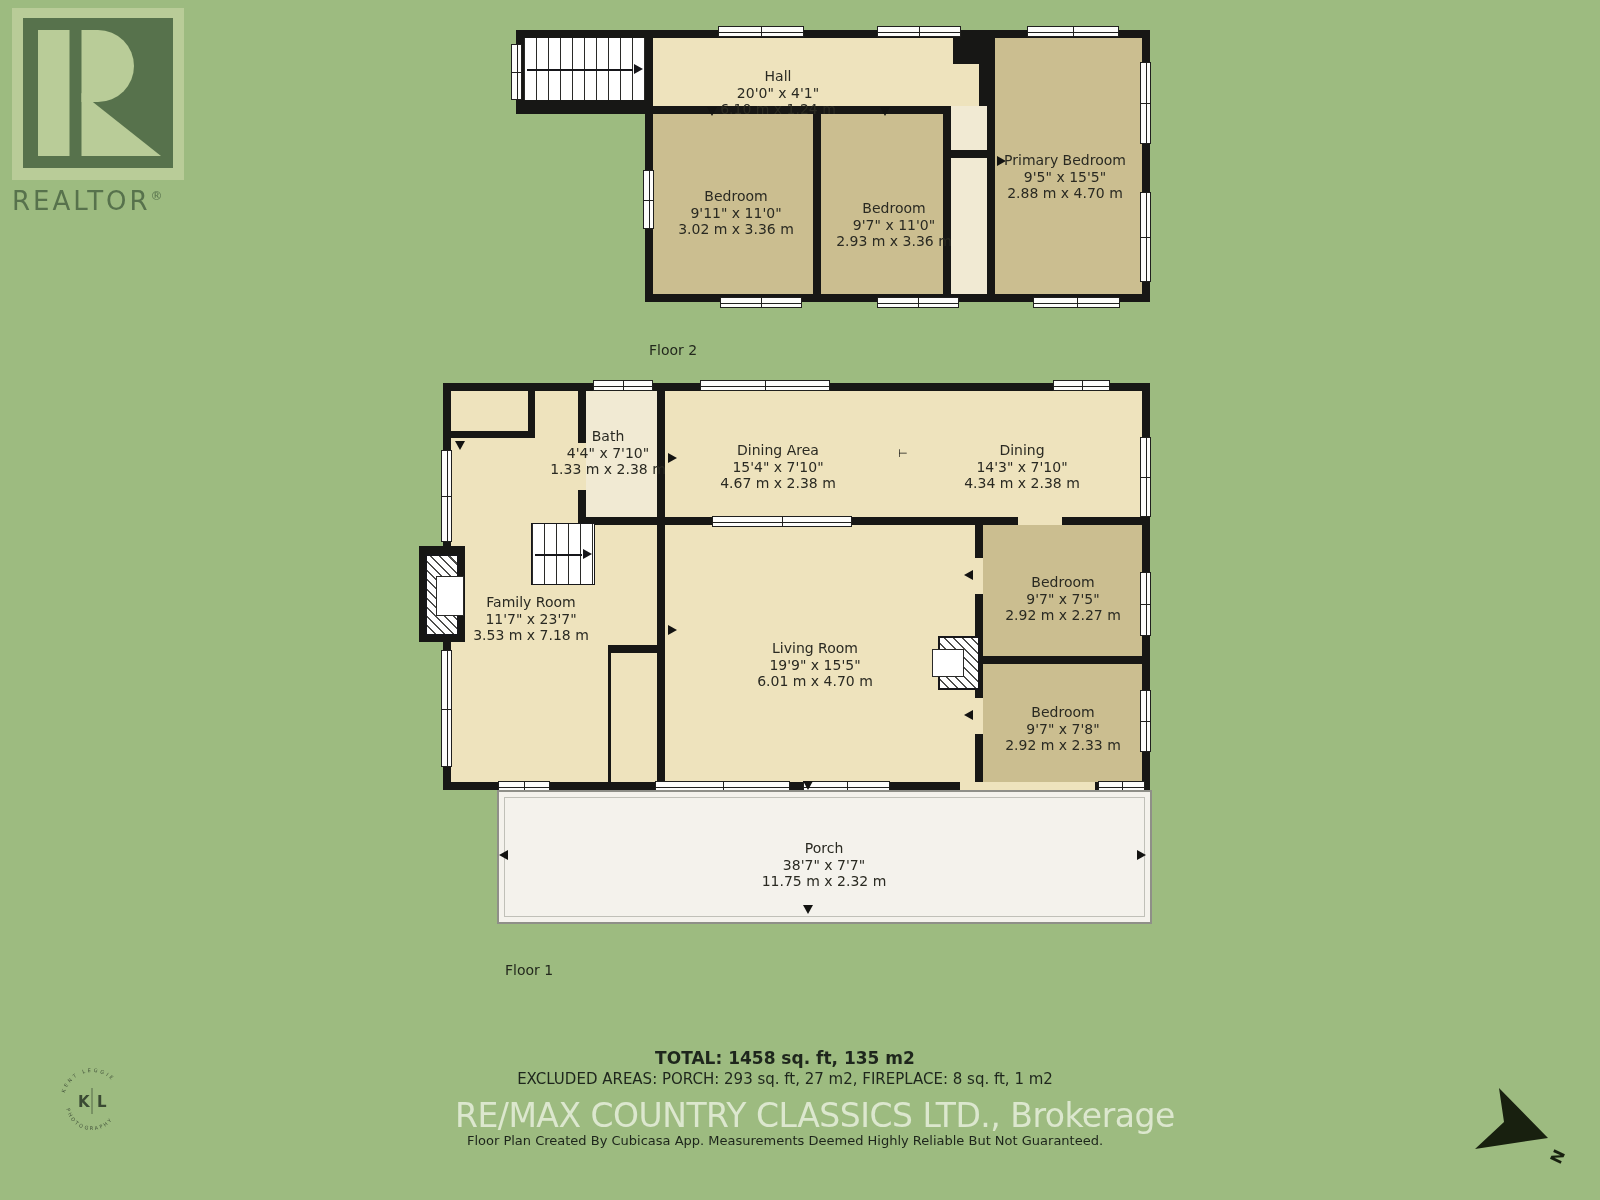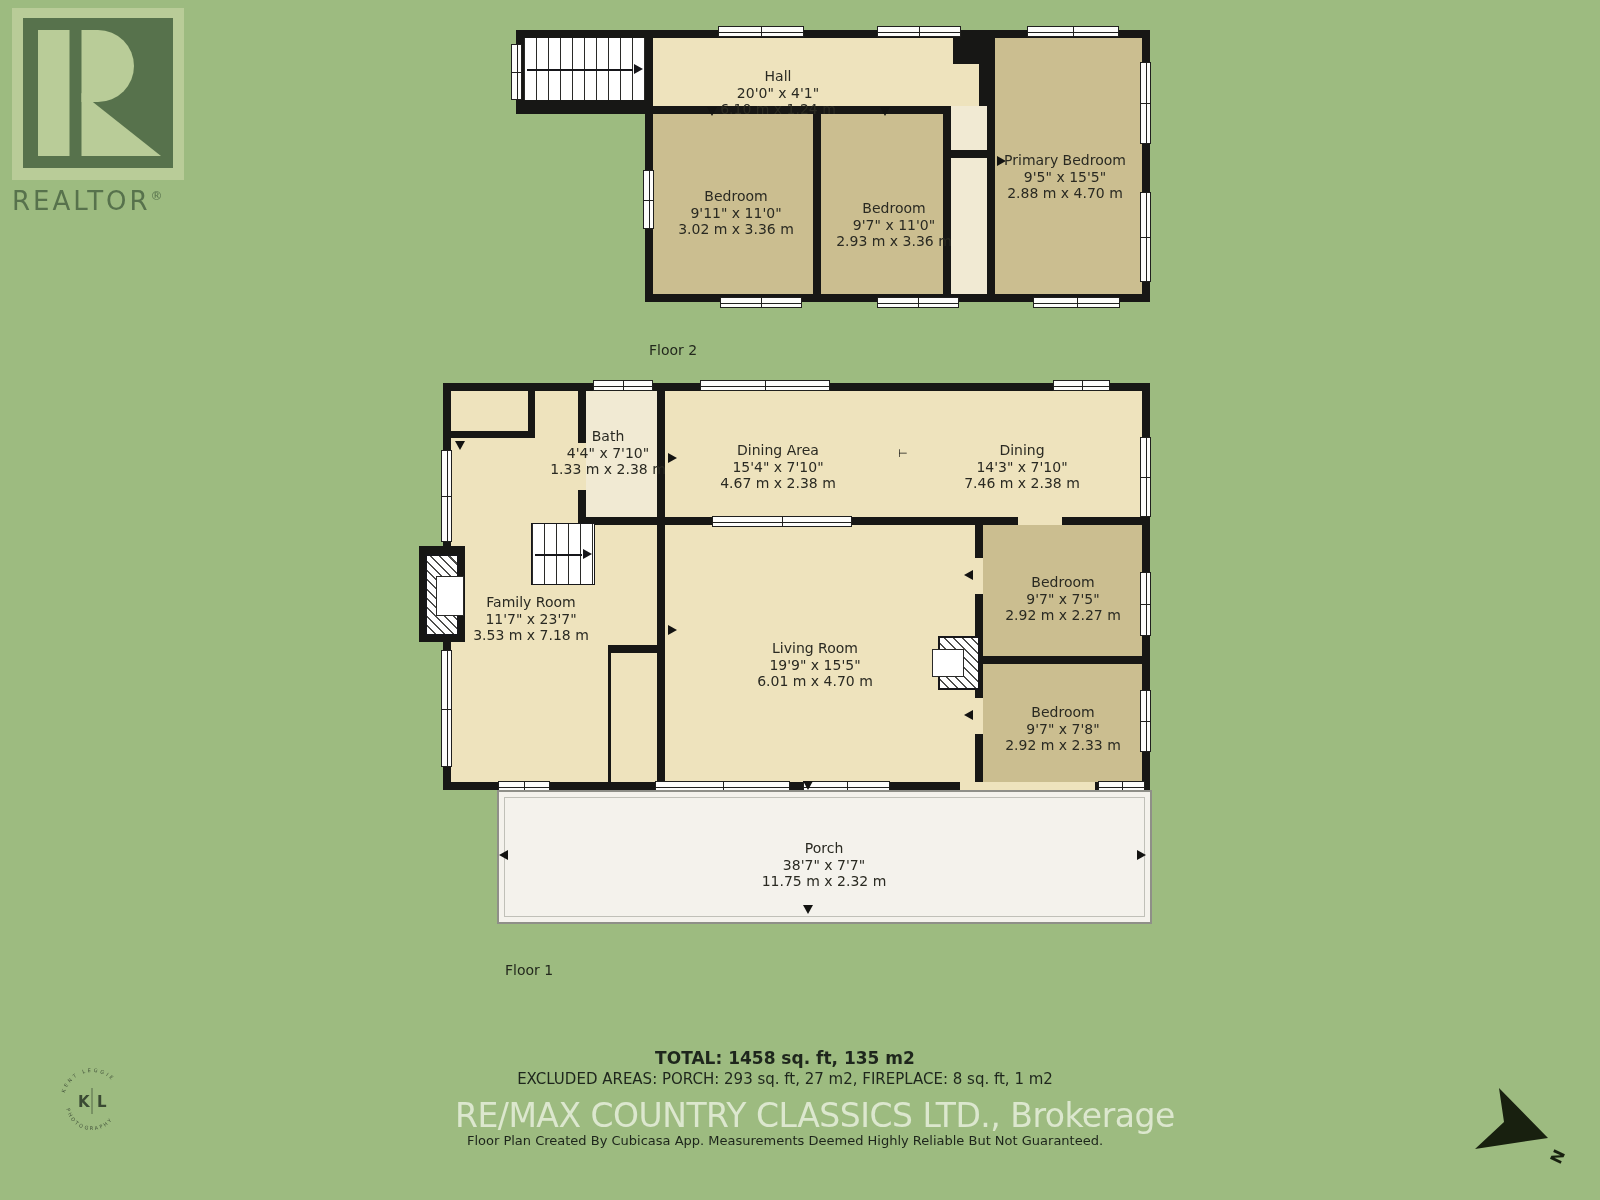--- a/index.html
+++ b/index.html
@@ -206,21 +206,21 @@
     <span class="rname">1.33 m x 2.38 m</span>
   </div>
   <div class="room-label" style="left:668px;top:442px;text-align:center;">
     <span class="rname">Dining Area</span>
     <span class="rname">15'4" x 7'10"</span>
     <span class="rname">4.67 m x 2.38 m</span>
   </div>
   <div class="room-label" style="left:912px;top:442px;">
     <span class="rname">Dining</span>
     <span class="rname">14'3" x 7'10"</span>
-    <span class="rname">7.46 m x 2.38 m</span>
+    <span class="rname">4.34 m x 2.38 m</span>
   </div>
   <div class="room-label" style="left:421px;top:594px;">
     <span class="rname">Family Room</span>
     <span class="rname">11'7" x 23'7"</span>
     <span class="rname">3.53 m x 7.18 m</span>
   </div>
   <div class="room-label" style="left:705px;top:640px;">
     <span class="rname">Living Room</span>
     <span class="rname">19'9" x 15'5"</span>
     <span class="rname">6.01 m x 4.70 m</span>

